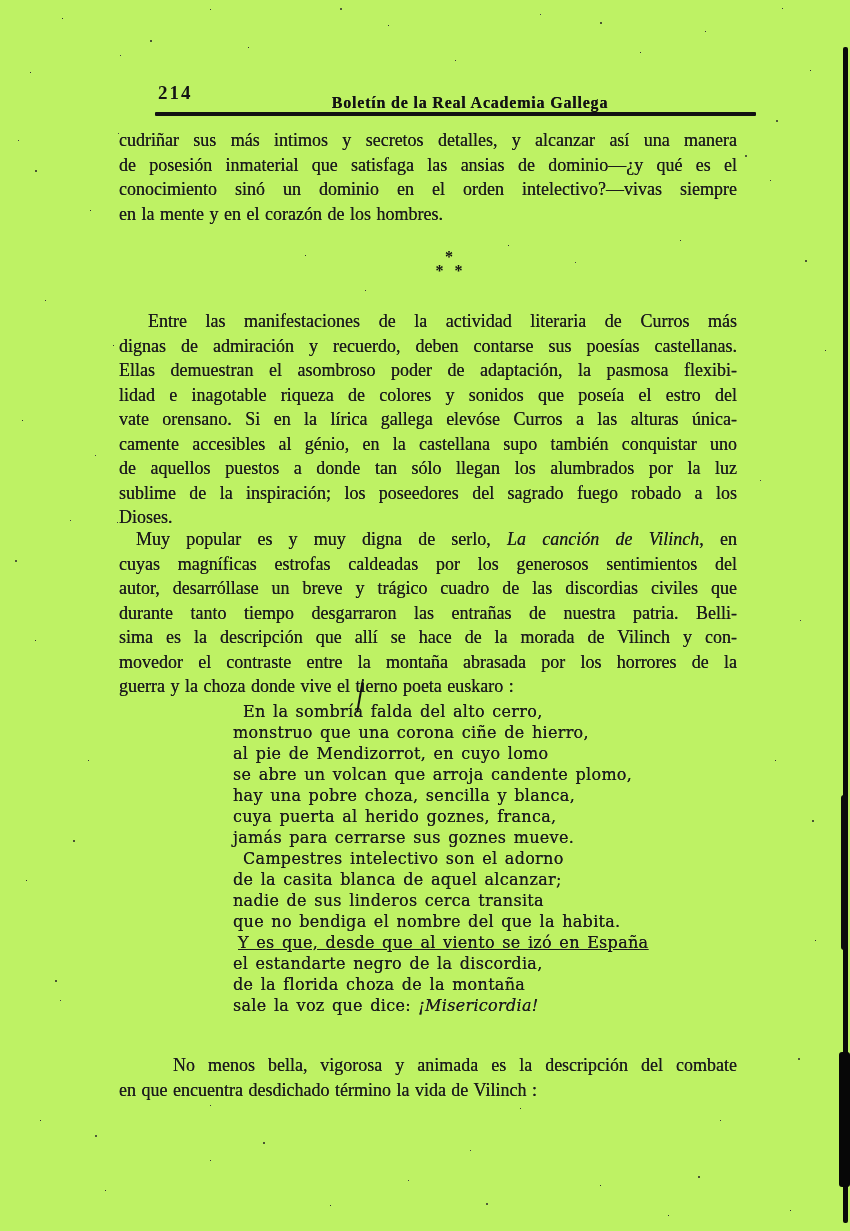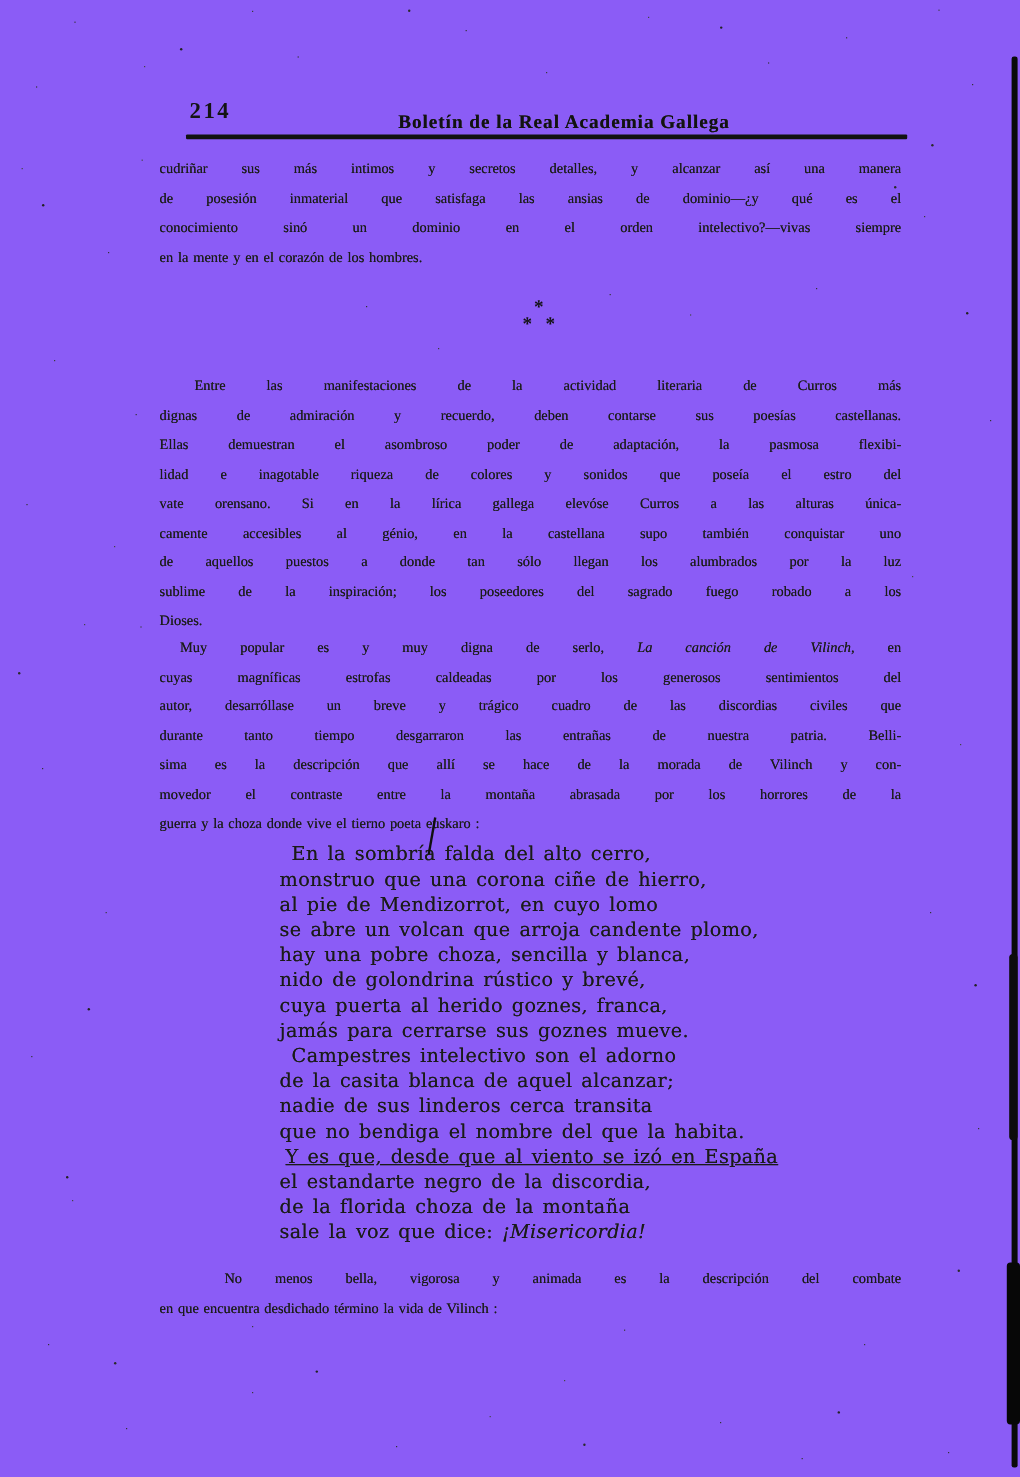--- a/index.html
+++ b/index.html
@@ -1,38 +1,38 @@
 <!DOCTYPE html>
 <html><head>
 <meta charset="utf-8">
 <style>
   html,body{margin:0;padding:0;background:#e8e8e4;}
   .page{
     position:relative; width:850px; height:1231px; margin:0 auto;
-    background:#8b5cf6; overflow:hidden; color:#1c1c1c;
+    background:#bef264; overflow:hidden; color:#1c1c1c;
     font-family:"Liberation Serif", serif;
   }
   
   .pagenum{
     position:absolute; left:158px; top:82px; font-size:19px; font-weight:bold;
     letter-spacing:2px; color:#141414;
   }
   .htitle{
     position:absolute; left:170px; top:94px; width:600px; text-align:center;
     font-size:16px; font-weight:bold; letter-spacing:0.8px; color:#121212;
     text-shadow:0 0 0.5px #333;
   }
   .hrule{
     position:absolute; left:155px; top:112px; width:601px; height:4px;
     background:#121212; border-radius:1px;
   }
   
   .para{
-    position:absolute; left:133px; width:618px;
-    font-size:12px; line-height:24.5px; color:#1b1b1b;
+    position:absolute; left:119px; width:618px;
+    font-size:18px; line-height:24.5px; color:#1b1b1b;
     text-shadow:0 0 0.4px #2a2a2a; word-spacing:1px;
   }
   .jl{ text-align:justify; text-align-last:justify; }
   .jl.last{ text-align-last:left; }
   .ind-sm{ padding-left:17px; }
   .ind-md{ padding-left:29px; }
   .ind-lg{ padding-left:54px;margin-top:12px; }
   .it{ font-style:italic; }
   
   .separator{
@@ -136,21 +136,20 @@
     <div class="jl">movedor el contraste entre la montaña abrasada por los horrores de la</div>
     <div class="jl last">guerra y la choza donde vive el tierno poeta euskaro :</div>
   </section>
 
   <section class="poem">
     <div class="pind">En la sombría falda del alto cerro,</div>
     <div>monstruo que una corona ciñe de hierro,</div>
     <div>al pie de Mendizorrot, en cuyo lomo</div>
     <div>se abre un volcan que arroja candente plomo,</div>
     <div>hay una pobre choza, sencilla y blanca,</div>
-    <div>nido de golondrina rústico y brevé,</div>
     <div>cuya puerta al herido goznes, franca,</div>
     <div>jamás para cerrarse sus goznes mueve.</div>
     <div class="pind">Campestres intelectivo son el adorno</div>
     <div>de la casita blanca de aquel alcanzar;</div>
     <div>nadie de sus linderos cerca transita</div>
     <div>que no bendiga el nombre del que la habita.</div>
     <div class="pind2">Y es que, desde que al viento se izó en España</div>
     <div>el estandarte negro de la discordia,</div>
     <div>de la florida choza de la montaña</div>
     <div><span>sale la voz que dice: </span><span class="it">¡Misericordia!</span></div>

